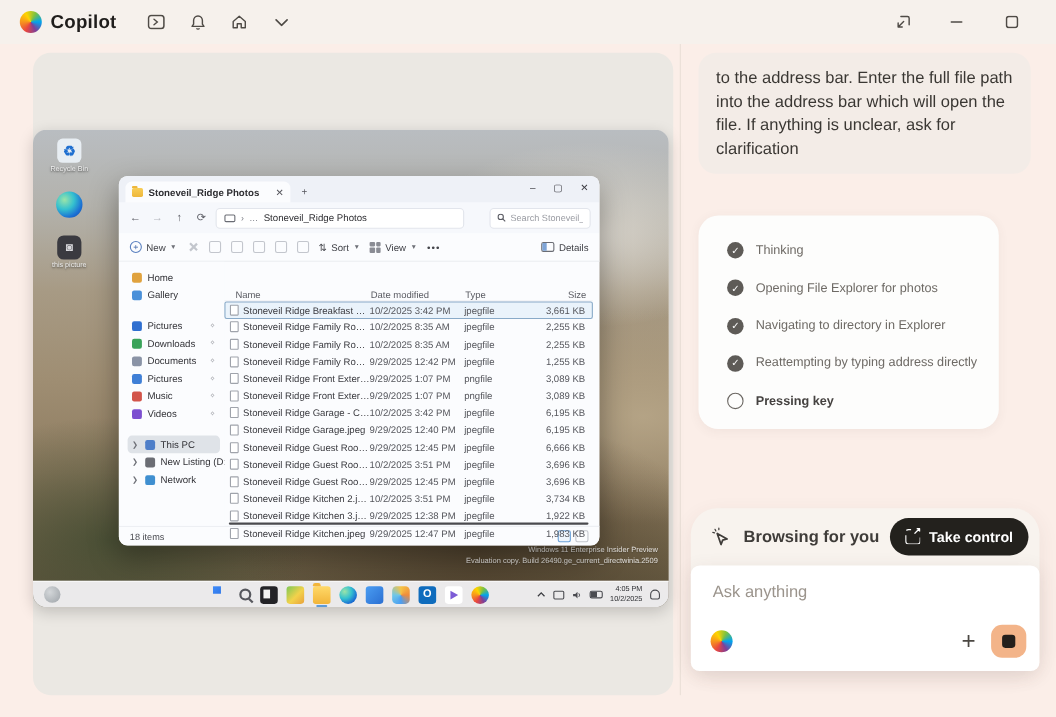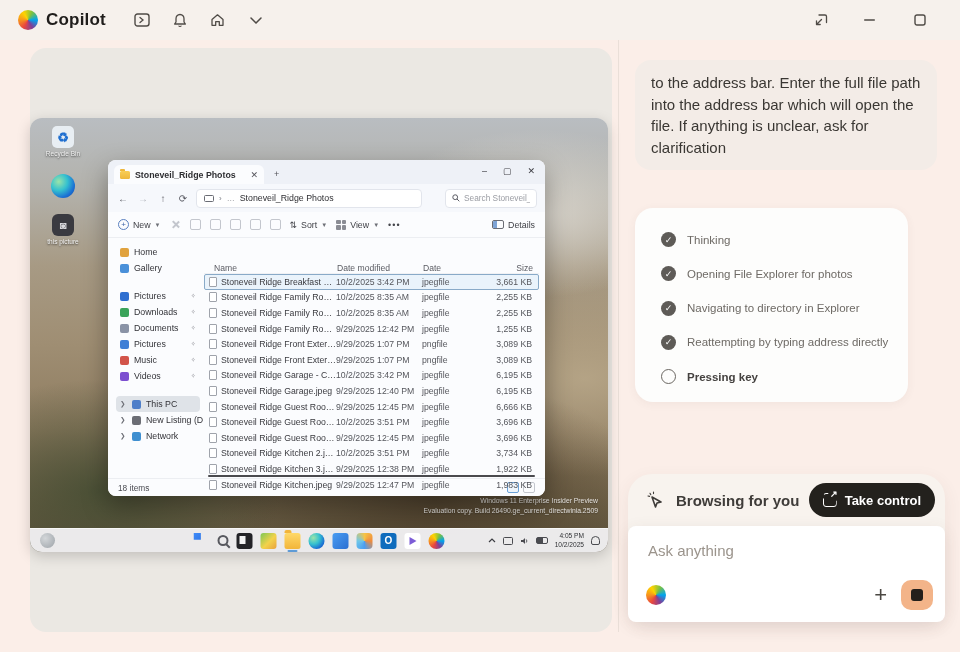--- a/index.html
+++ b/index.html
@@ -125,21 +125,21 @@
   .ap-clipchamp { background:#fff; } .ap-clipchamp::before { content:""; position:absolute; left:5px; top:4px; border-left:7px solid #7c5cd6; border-top:4.5px solid transparent; border-bottom:4.5px solid transparent; }
   .ap-copilot { border-radius:50%; background:conic-gradient(from 210deg,#e9473f,#f7941d,#ffd400,#7ac143,#00a4ef,#7f3f98,#e9473f); }
   .tray { position:absolute; right:8px; display:flex; align-items:center; gap:7px; color:#3c3d42; }
   .tray .tg { font-size:8px; }
   .tray-ic { width:10px; height:8px; border:1px solid #4a4b50; border-radius:1.5px; }
   .tray-battery { width:12px; height:7px; border:1px solid #4a4b50; border-radius:2px; position:relative; background:linear-gradient(90deg,#4a4b50 60%,transparent 60%); }
   .clock { text-align:right; font-size:6.6px; line-height:1.35; color:#2f3034; }
   .tray-bell { width:9px; height:9px; border:1px solid #4a4b50; border-radius:50% 50% 2px 2px; }
 
   
-  .chat { position:absolute; left:622px; top:44px; width:338px; height:592px; }
+  .chat { position:absolute; left:622px; top:32px; width:338px; height:592px; }
   .bubble { position:absolute; left:13px; top:16px; width:302px; background:#f3ece7; border-radius:16px; padding:12px 16px; font-size:15px; line-height:21.5px; color:#3a3733; }
   .steps-card { position:absolute; left:13px; top:164px; width:273px; height:194px; background:#fdfdfc; border-radius:18px; box-shadow:0 2px 10px rgba(90,70,60,.06); padding:24px 18px 18px 26px; display:flex; flex-direction:column; justify-content:space-between; }
   .step { display:flex; align-items:center; gap:11px; }
   .step-circle { width:15px; height:15px; border-radius:50%; flex:none; display:flex; align-items:center; justify-content:center; }
   .step-circle.done { background:#5e5b57; color:#fff; font-size:9px; }
   .step-circle.active { border:1.6px solid #6b6762; background:transparent; }
   .step-label { font-size:11.5px; color:#6e6a65; }
   .step.current .step-label { color:#454240; font-weight:700; }
 
   .bottom-stack { position:absolute; left:6px; top:430px; width:317px; height:148px; background:#f8f3ee; border-radius:24px; box-shadow:0 6px 18px rgba(90,70,60,.08); }
@@ -354,21 +354,21 @@
             <div class="side-item">
               <span class="chev">❯</span>
               <span class="sic" style="background: rgb(63, 143, 208);"></span>
               <span>Network</span>
             </div>
           </div>
         <div class="exp-list">
           <div class="list-head">
             <span class="col-name">Name</span>
             <span class="col-date">Date modified</span>
-            <span class="col-type">Date</span>
+            <span class="col-type">Type</span>
             <span class="col-size">Size</span>
           </div>
           <div id="file-rows">
               <div class="frow sel">
                 <span class="fic"></span>
                 <span class="fname">Stoneveil Ridge Breakfast Nook.jpeg</span>
                 <span class="fdate">10/2/2025 3:42 PM</span>
                 <span class="ftype">jpegfile</span>
                 <span class="fsize">3,661 KB</span>
               </div>

